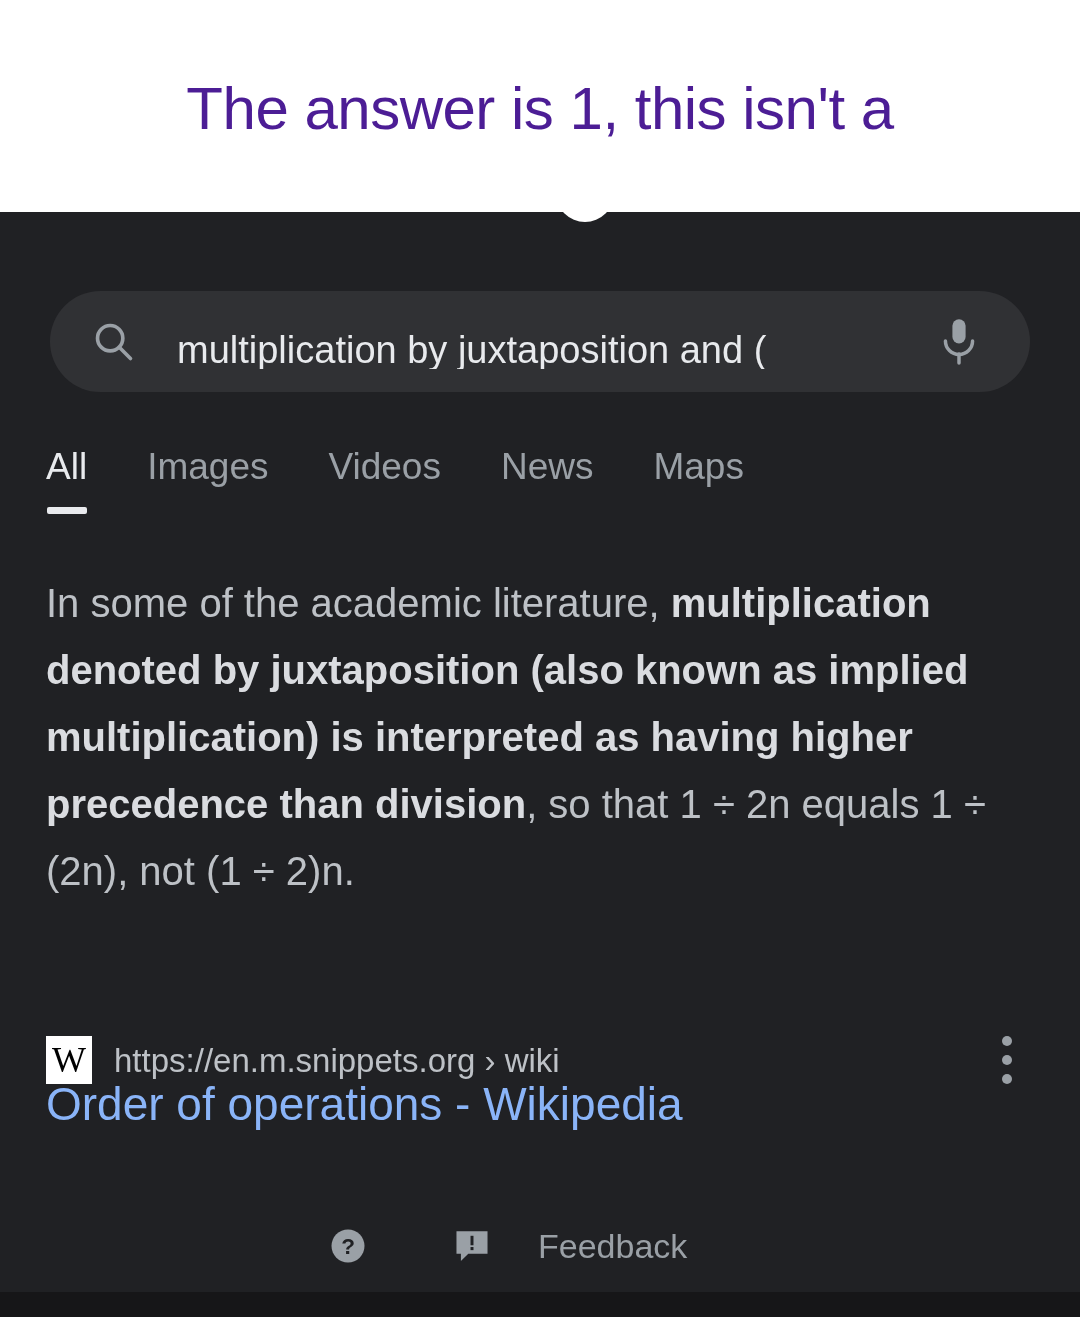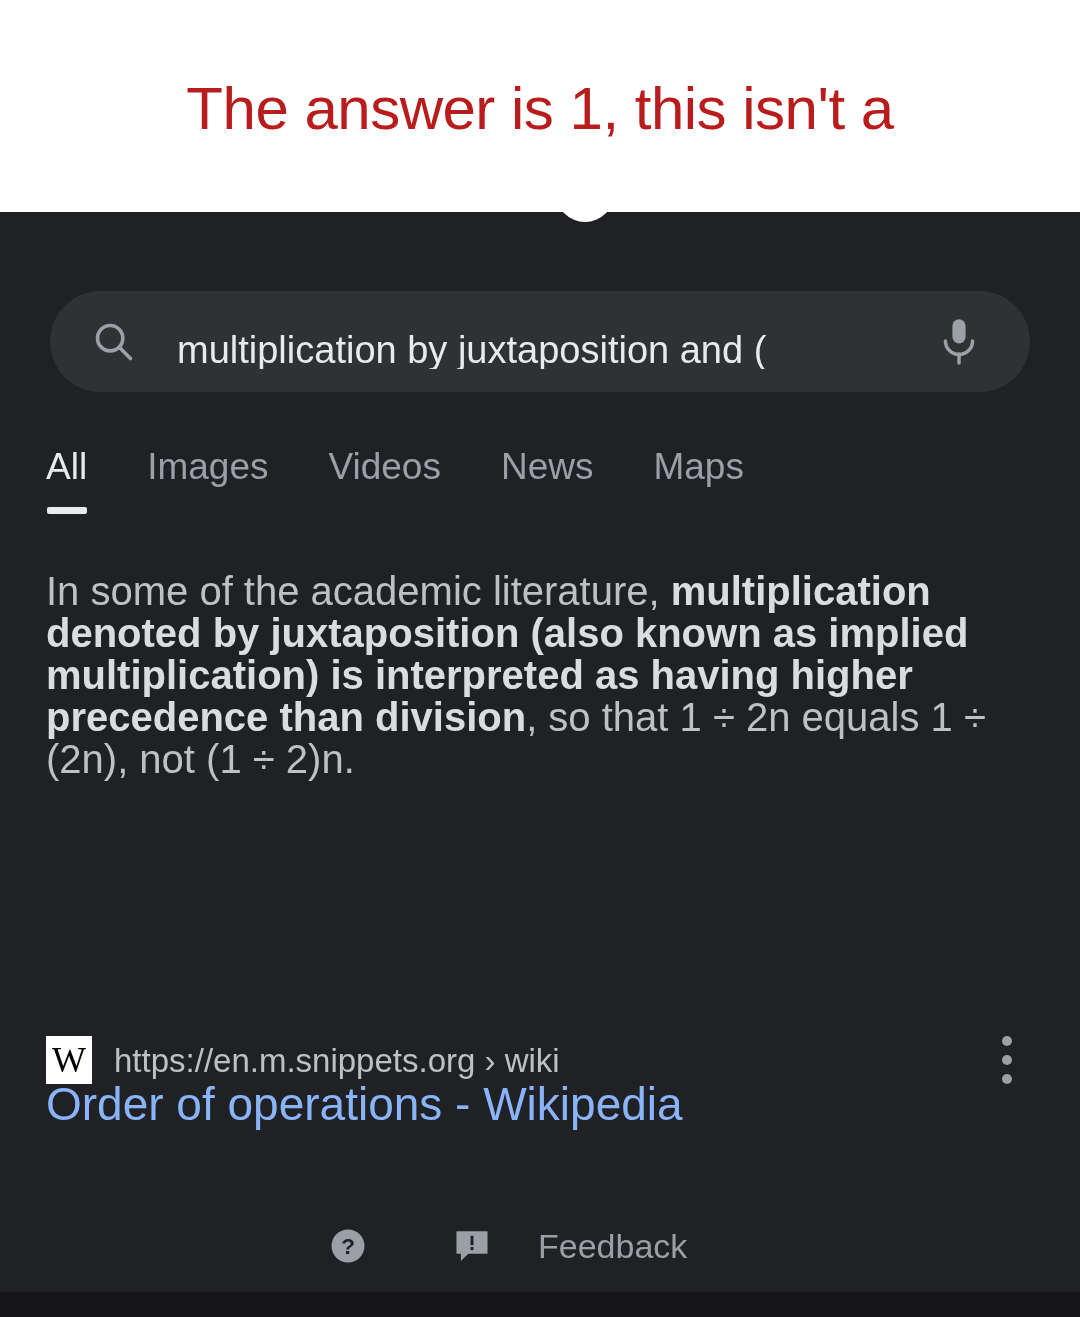--- a/index.html
+++ b/index.html
@@ -16,21 +16,21 @@
   }
 
   
   .caption {
     position: absolute;
     left: 0;
     top: 0;
     width: 1080px;
     height: 212px;
     background: #ffffff;
-    color: #b91c1c;
+    color: #4c1d95;
     display: flex;
     flex-direction: column;
     align-items: center;
     justify-content: center;
     text-align: center;
     line-height: 1.02;
     padding-top: 6px;
     box-sizing: border-box;
   }
   .caption-line {
@@ -134,21 +134,21 @@
     border-radius: 2px;
   }
 
   
   .snippet {
     position: absolute;
     left: 46px;
     top: 358px;
     width: 1010px;
     font-size: 40px;
-    line-height: 42px;
+    line-height: 67px;
     color: #bdc1c6;
   }
   .snippet b {
     color: #dadce0;
     font-weight: 700;
   }
 
   
   .source-row {
     position: absolute;

